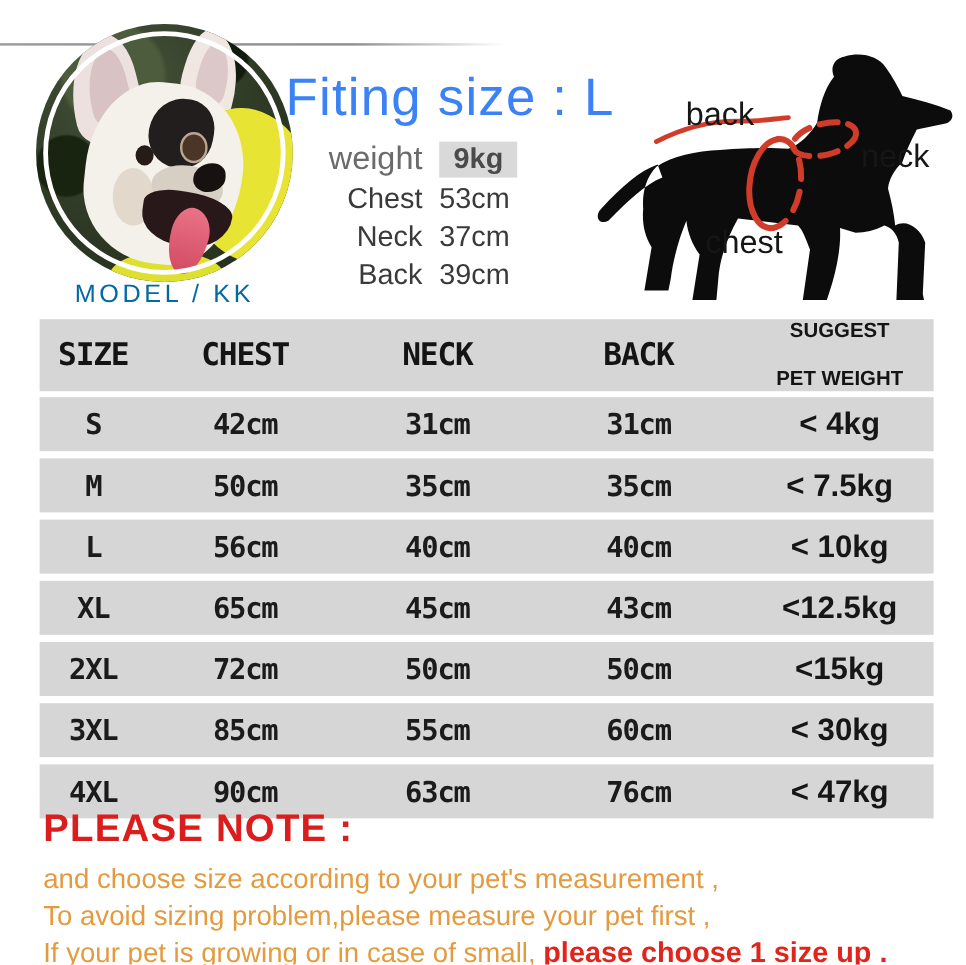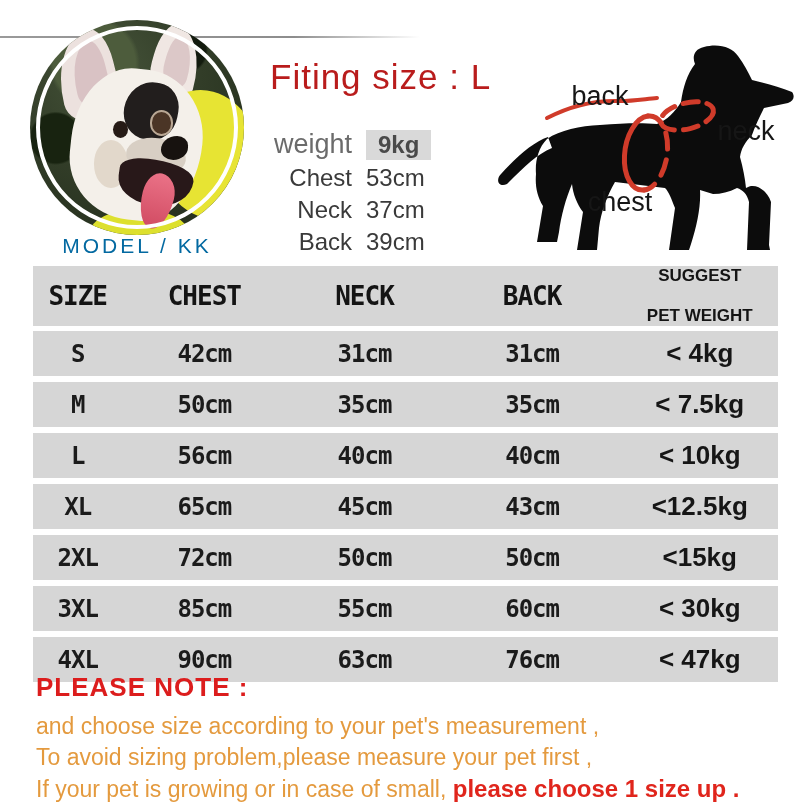--- a/index.html
+++ b/index.html
@@ -41,22 +41,22 @@
   .muzzle{left:45%;top:55%;width:28%;height:17%;background:#d8cfc4;border-radius:50%;transform:rotate(8deg);z-index:12;}
   .nose{left:61%;top:54%;width:13%;height:11%;background:#17120f;border-radius:60% 40% 55% 45%;z-index:14;}
   .mouth{left:41%;top:65%;width:35%;height:21%;background:#281819;transform:rotate(8deg);
          border-radius:40% 60% 50% 50%/30% 40% 70% 60%;z-index:14;}
   .tongue{left:52%;top:71%;width:15%;height:26%;background:linear-gradient(#ea7287,#d14b62);
           transform:rotate(14deg);border-radius:45% 55% 50% 50%/40% 40% 60% 60%;z-index:15;}
   .model-caption{position:absolute;left:22px;top:234px;width:230px;text-align:center;
                  font-size:21px;letter-spacing:3px;color:#0369a1;}
 
   
-  .fit-title{position:absolute;left:238px;top:57px;font-size:35px;letter-spacing:1px;color:#b91c1c;margin-left:32px;}
-  .fit-rows{position:absolute;left:252px;top:129px;}
+  .fit-title{position:absolute;left:238px;top:57px;font-size:44px;letter-spacing:1px;color:#3b82f6;}
+  .fit-rows{position:absolute;left:252px;top:117px;}
   .fit-row{display:flex;align-items:center;margin-bottom:4px;}
   .fit-label{width:100px;text-align:right;font-size:24px;color:#3a3a3a;}
   .fit-label.light{font-size:27px;color:#6b6b6b;}
   .fit-value{margin-left:14px;font-size:24px;color:#3a3a3a;text-align:right;}
   .chip{background:#d9d9d9;padding:1px 12px;font-weight:bold;color:#4a4a4a;}
 
   
   .diagram{position:absolute;left:485px;top:40px;width:315px;height:225px;}
   .diag-label{position:absolute;transform:translate(-50%,-50%);font-size:27px;color:#161616;z-index:6;}
   .lbl-back{left:600px;top:96px;}
@@ -71,21 +71,21 @@
   .cell{display:flex;align-items:center;justify-content:center;text-align:center;}
   .c0{width:12%;} .c1{width:22%;} .c2{width:21%;} .c3{width:24%;} .c4{width:21%;}
   .th{font-family:"DejaVu Sans Mono",monospace;font-weight:bold;font-size:26px;letter-spacing:-1px;color:#141414;}
   .th.c4{font-family:"Liberation Sans",sans-serif;font-size:17px;letter-spacing:0;line-height:1.15;
          flex-direction:column;font-weight:bold;gap:20px;}
   .td{font-family:"DejaVu Sans Mono",monospace;font-weight:bold;font-size:24px;letter-spacing:-1px;color:#1b1b1b;}
   .td.c4{font-family:"Liberation Sans",sans-serif;font-size:26px;letter-spacing:0;color:#161616;}
 
   
   .note{position:absolute;left:36px;top:672px;width:745px;}
-  .note-title{font-size:26px;font-weight:bold;color:#dc1d1d;letter-spacing:1px;}
+  .note-title{font-size:32px;font-weight:bold;color:#dc1d1d;letter-spacing:1px;}
   .note-lines{margin-top:8px;}
   .note-line{font-size:23px;color:#e49a3e;line-height:31px;white-space:nowrap;}
   .note-red{font-size:24px;font-weight:bold;color:#e0251c;}
 </style>
 </head>
 <body>
 
 <div class="page">
 
   <div class="topline"></div>

